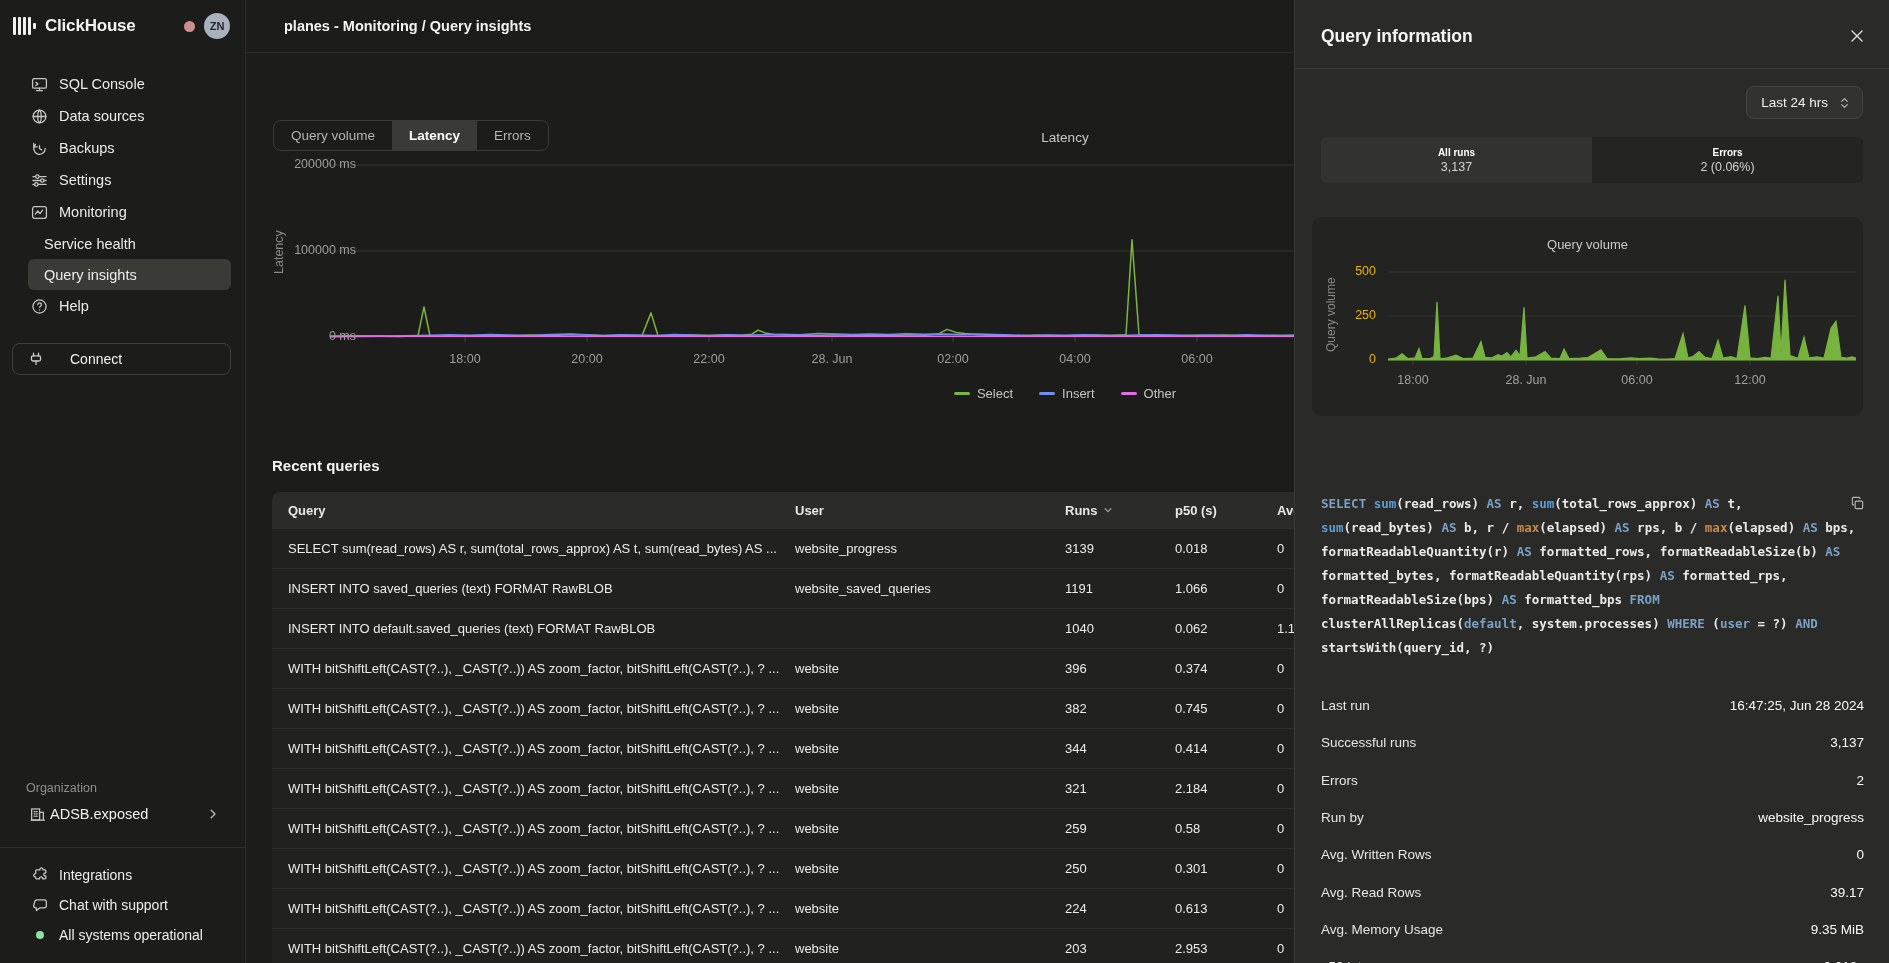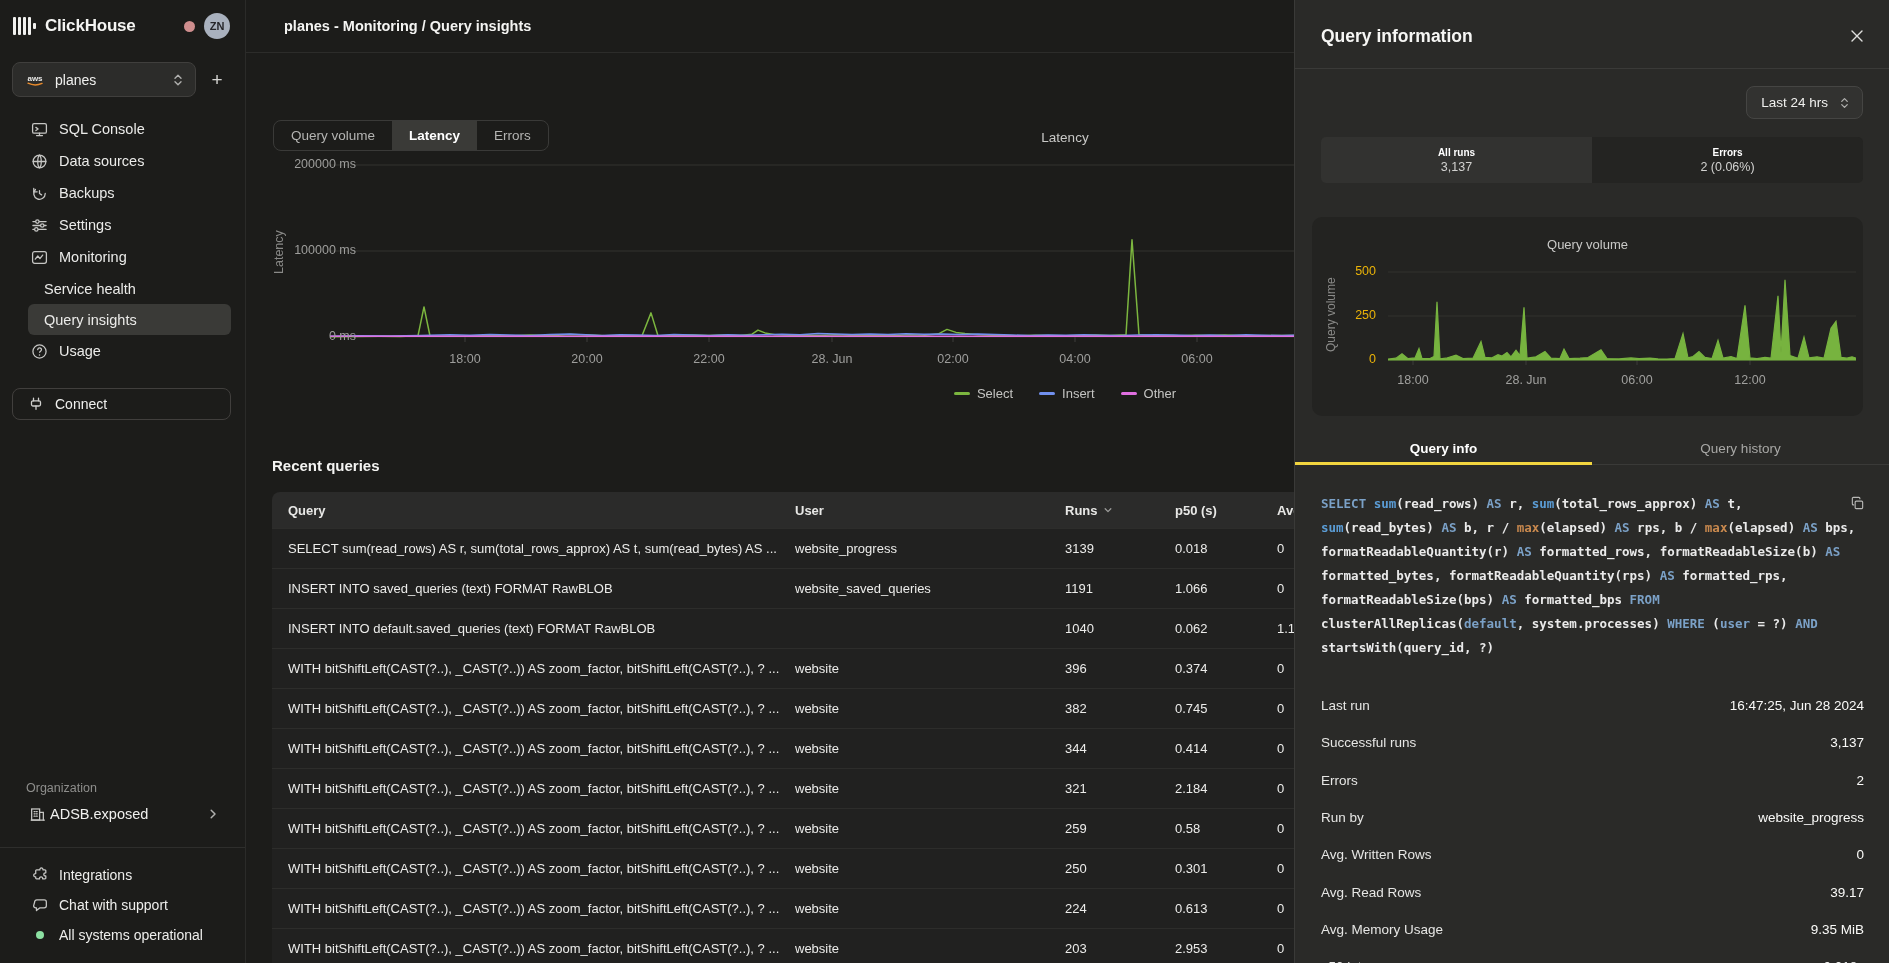--- a/index.html
+++ b/index.html
@@ -19,21 +19,21 @@
   .selector-row { display:flex; align-items:center; margin:10px 12px 0 12px; gap:7px; }
   .service-select { width:184px; height:35px; background:#2c2c2a; border:1px solid #403f3d; border-radius:8px; display:flex; align-items:center; padding:0 11px; gap:9px; cursor:pointer; }
   .service-name { font-size:14px; color:#f0f0ee; flex:1; }
   .updown { color:#b0b0ae; display:flex; }
   .plus-btn { width:28px; height:28px; display:flex; align-items:center; justify-content:center; color:#d4d4d2; font-size:19px; border-radius:6px; cursor:pointer; }
   .nav { margin-top:16px; display:flex; flex-direction:column; }
   .nav-item { margin:0 14px; height:32px; border-radius:6px; display:flex; align-items:center; padding-left:17px; gap:10px; color:#ebebe9; font-size:14.5px; cursor:pointer; }
   .nav-item .nicon { width:18px; display:flex; color:#c6c6c4; }
   .nav-item.sub { height:31px; margin-left:28px; padding-left:16px; }
   .nav-item.active { background:#3a3a37; }
-  .connect-btn { margin:21px 14px 0 12px; height:32px; border:1px solid #413f3d; border-radius:8px; display:flex; align-items:center; padding-left:15px; gap:11px; color:#f0f0ee; font-size:14px; cursor:pointer; }
+  .connect-btn { margin:21px 14px 0 12px; height:32px; border:1px solid #413f3d; border-radius:8px; display:flex; align-items:center; padding-left:15px; gap:26px; color:#f0f0ee; font-size:14px; cursor:pointer; }
   .connect-btn .nicon { display:flex; color:#d0d0ce; }
   .org-section { margin-top:auto; }
   .org-label { margin:0 0 3px 26px; font-size:12.5px; color:#8e8e8c; }
   .org-item { margin:0 14px; height:32px; display:flex; align-items:center; padding-left:15px; gap:4px; color:#f0f0ee; font-size:14.5px; cursor:pointer; }
   .org-item .nicon { display:flex; color:#c6c6c4; }
   .org-chevron { margin-left:auto; margin-right:12px; color:#b0b0ae; display:flex; }
   .sidebar-divider { height:1px; background:#2e2e2c; margin-top:17px; }
   .sidebar-footer { margin:12px 0 13px; display:flex; flex-direction:column; }
   .foot-item { margin:0 14px; height:30px; display:flex; align-items:center; padding-left:17px; gap:10px; color:#eeeeec; font-size:14px; cursor:pointer; }
   .foot-item .nicon { width:18px; display:flex; justify-content:center; color:#c6c6c4; }
@@ -105,37 +105,20 @@
         <span class="bar"></span>
         <span class="bar"></span>
         <span class="bar"></span>
         <span class="bar short"></span>
     </span>
     <span class="brand-name">ClickHouse</span>
     <span class="notif-dot"></span>
     <span class="avatar">ZN</span>
   </div>
 
-  <div class="selector-row">
-    <div class="service-select">
-      <span class="nicon">
-        <svg width="22" height="14" viewBox="0 0 22 14">
-            <text x="11" y="8" text-anchor="middle" font-size="8" font-weight="bold" fill="#e8e8e6" font-family="Liberation Sans, sans-serif">aws</text>
-            <path d="M4 10.2 Q11 13.6 18 10.4" fill="none" stroke="#e88b2d" stroke-width="1.4" stroke-linecap="round"></path>
-          </svg>
-      </span>
-      <span class="service-name">planes</span>
-      <span class="updown">
-        <svg width="12" height="14" viewBox="0 0 12 14" fill="none" stroke="currentColor" stroke-width="1.4" stroke-linecap="round" stroke-linejoin="round">
-            <path d="M3 5.2l3-3 3 3M3 8.8l3 3 3-3"></path>
-          </svg>
-      </span>
-    </div>
-    <div class="plus-btn">+</div>
-  </div>
 
   <nav class="nav">
       <div class="nav-item">
         <span class="nicon">
           <svg width="17" height="17" viewBox="0 0 16 16" fill="none" stroke="currentColor" stroke-width="1.2" stroke-linecap="round" stroke-linejoin="round">
             <rect x="1.5" y="2.5" width="13" height="9" rx="1.5"></rect>
             <path d="M8 11.5v2.2M5.2 13.7h5.6M4.6 6l2.1 1.5-2.1 1.5"></path>
           </svg>
         </span>
         <span>SQL Console</span>
@@ -186,21 +169,21 @@
         <span>Query insights</span>
       </div>
       <div class="nav-item">
         <span class="nicon">
           <svg width="17" height="17" viewBox="0 0 16 16" fill="none" stroke="currentColor" stroke-width="1.2" stroke-linecap="round">
             <circle cx="8" cy="8" r="6.2"></circle>
             <path d="M6.3 6.2c.2-1 1-1.6 1.9-1.55 1 .05 1.75.8 1.65 1.75-.1 1.1-1.45 1.3-1.75 2.3"></path>
             <circle cx="8" cy="11.2" r=".7" fill="currentColor" stroke="none"></circle>
           </svg>
         </span>
-        <span>Usage</span>
+        <span>Help</span>
       </div>
     </nav>
 
   <div class="connect-btn">
     <span class="nicon">
       <svg width="16" height="16" viewBox="0 0 16 16" fill="none" stroke="currentColor" stroke-width="1.3" stroke-linecap="round">
           <path d="M5.5 2.2v2.6M10.5 2.2v2.6"></path>
           <rect x="3.5" y="4.8" width="9" height="5.2" rx="1.5"></rect>
           <path d="M8 10v3.3"></path>
         </svg>
@@ -464,24 +447,20 @@
         <div class="vol-ytick" style="top: 135px;">0</div>
         <div class="vol-ytick" style="top: 91px;">250</div>
         <div class="vol-ytick" style="top: 47px;">500</div>
         <div class="vol-xlabel" style="left: 71px;">18:00</div>
         <div class="vol-xlabel" style="left: 184px;">28. Jun</div>
         <div class="vol-xlabel" style="left: 295px;">06:00</div>
         <div class="vol-xlabel" style="left: 408px;">12:00</div>
       </div>
   </div>
 
-  <div class="ptabs">
-    <div class="ptab active">Query info</div>
-    <div class="ptab">Query history</div>
-  </div>
 
   <div class="sql-block" id="sql-block"><span class="tk">SELECT </span><span class="tf">sum</span><span>(read_rows) </span><span class="tk">AS </span><span>r, </span><span class="tf">sum</span><span>(total_rows_approx) </span><span class="tk">AS </span><span>t, </span><span class="tf">sum</span><span>(read_bytes) </span><span class="tk">AS </span><span>b, r / </span><span class="to">max</span><span>(elapsed) </span><span class="tk">AS </span><span>rps, b / </span><span class="to">max</span><span>(elapsed) </span><span class="tk">AS </span><span>bps, formatReadableQuantity(r) </span><span class="tk">AS </span><span>formatted_rows, formatReadableSize(b) </span><span class="tk">AS </span><span>formatted_bytes, formatReadableQuantity(rps) </span><span class="tk">AS </span><span>formatted_rps, formatReadableSize(bps) </span><span class="tk">AS </span><span>formatted_bps </span><span class="tk">FROM </span><span>clusterAllReplicas(</span><span class="tk">default</span><span>, system.processes) </span><span class="tk">WHERE </span><span>(</span><span class="tk">user</span><span> = ?) </span><span class="tk">AND </span><span>startsWith(query_id, ?)</span></div>
   <span class="copy-btn">
     <svg width="15" height="15" viewBox="0 0 16 16" fill="none" stroke="currentColor" stroke-width="1.2">
         <rect x="5.5" y="5.5" width="8" height="8" rx="1.2"></rect>
         <path d="M10.5 3.5v-1a1 1 0 0 0-1-1h-6a1 1 0 0 0-1 1v6a1 1 0 0 0 1 1h1"></path>
       </svg>
   </span>
 
   <div class="stats" id="stats">

